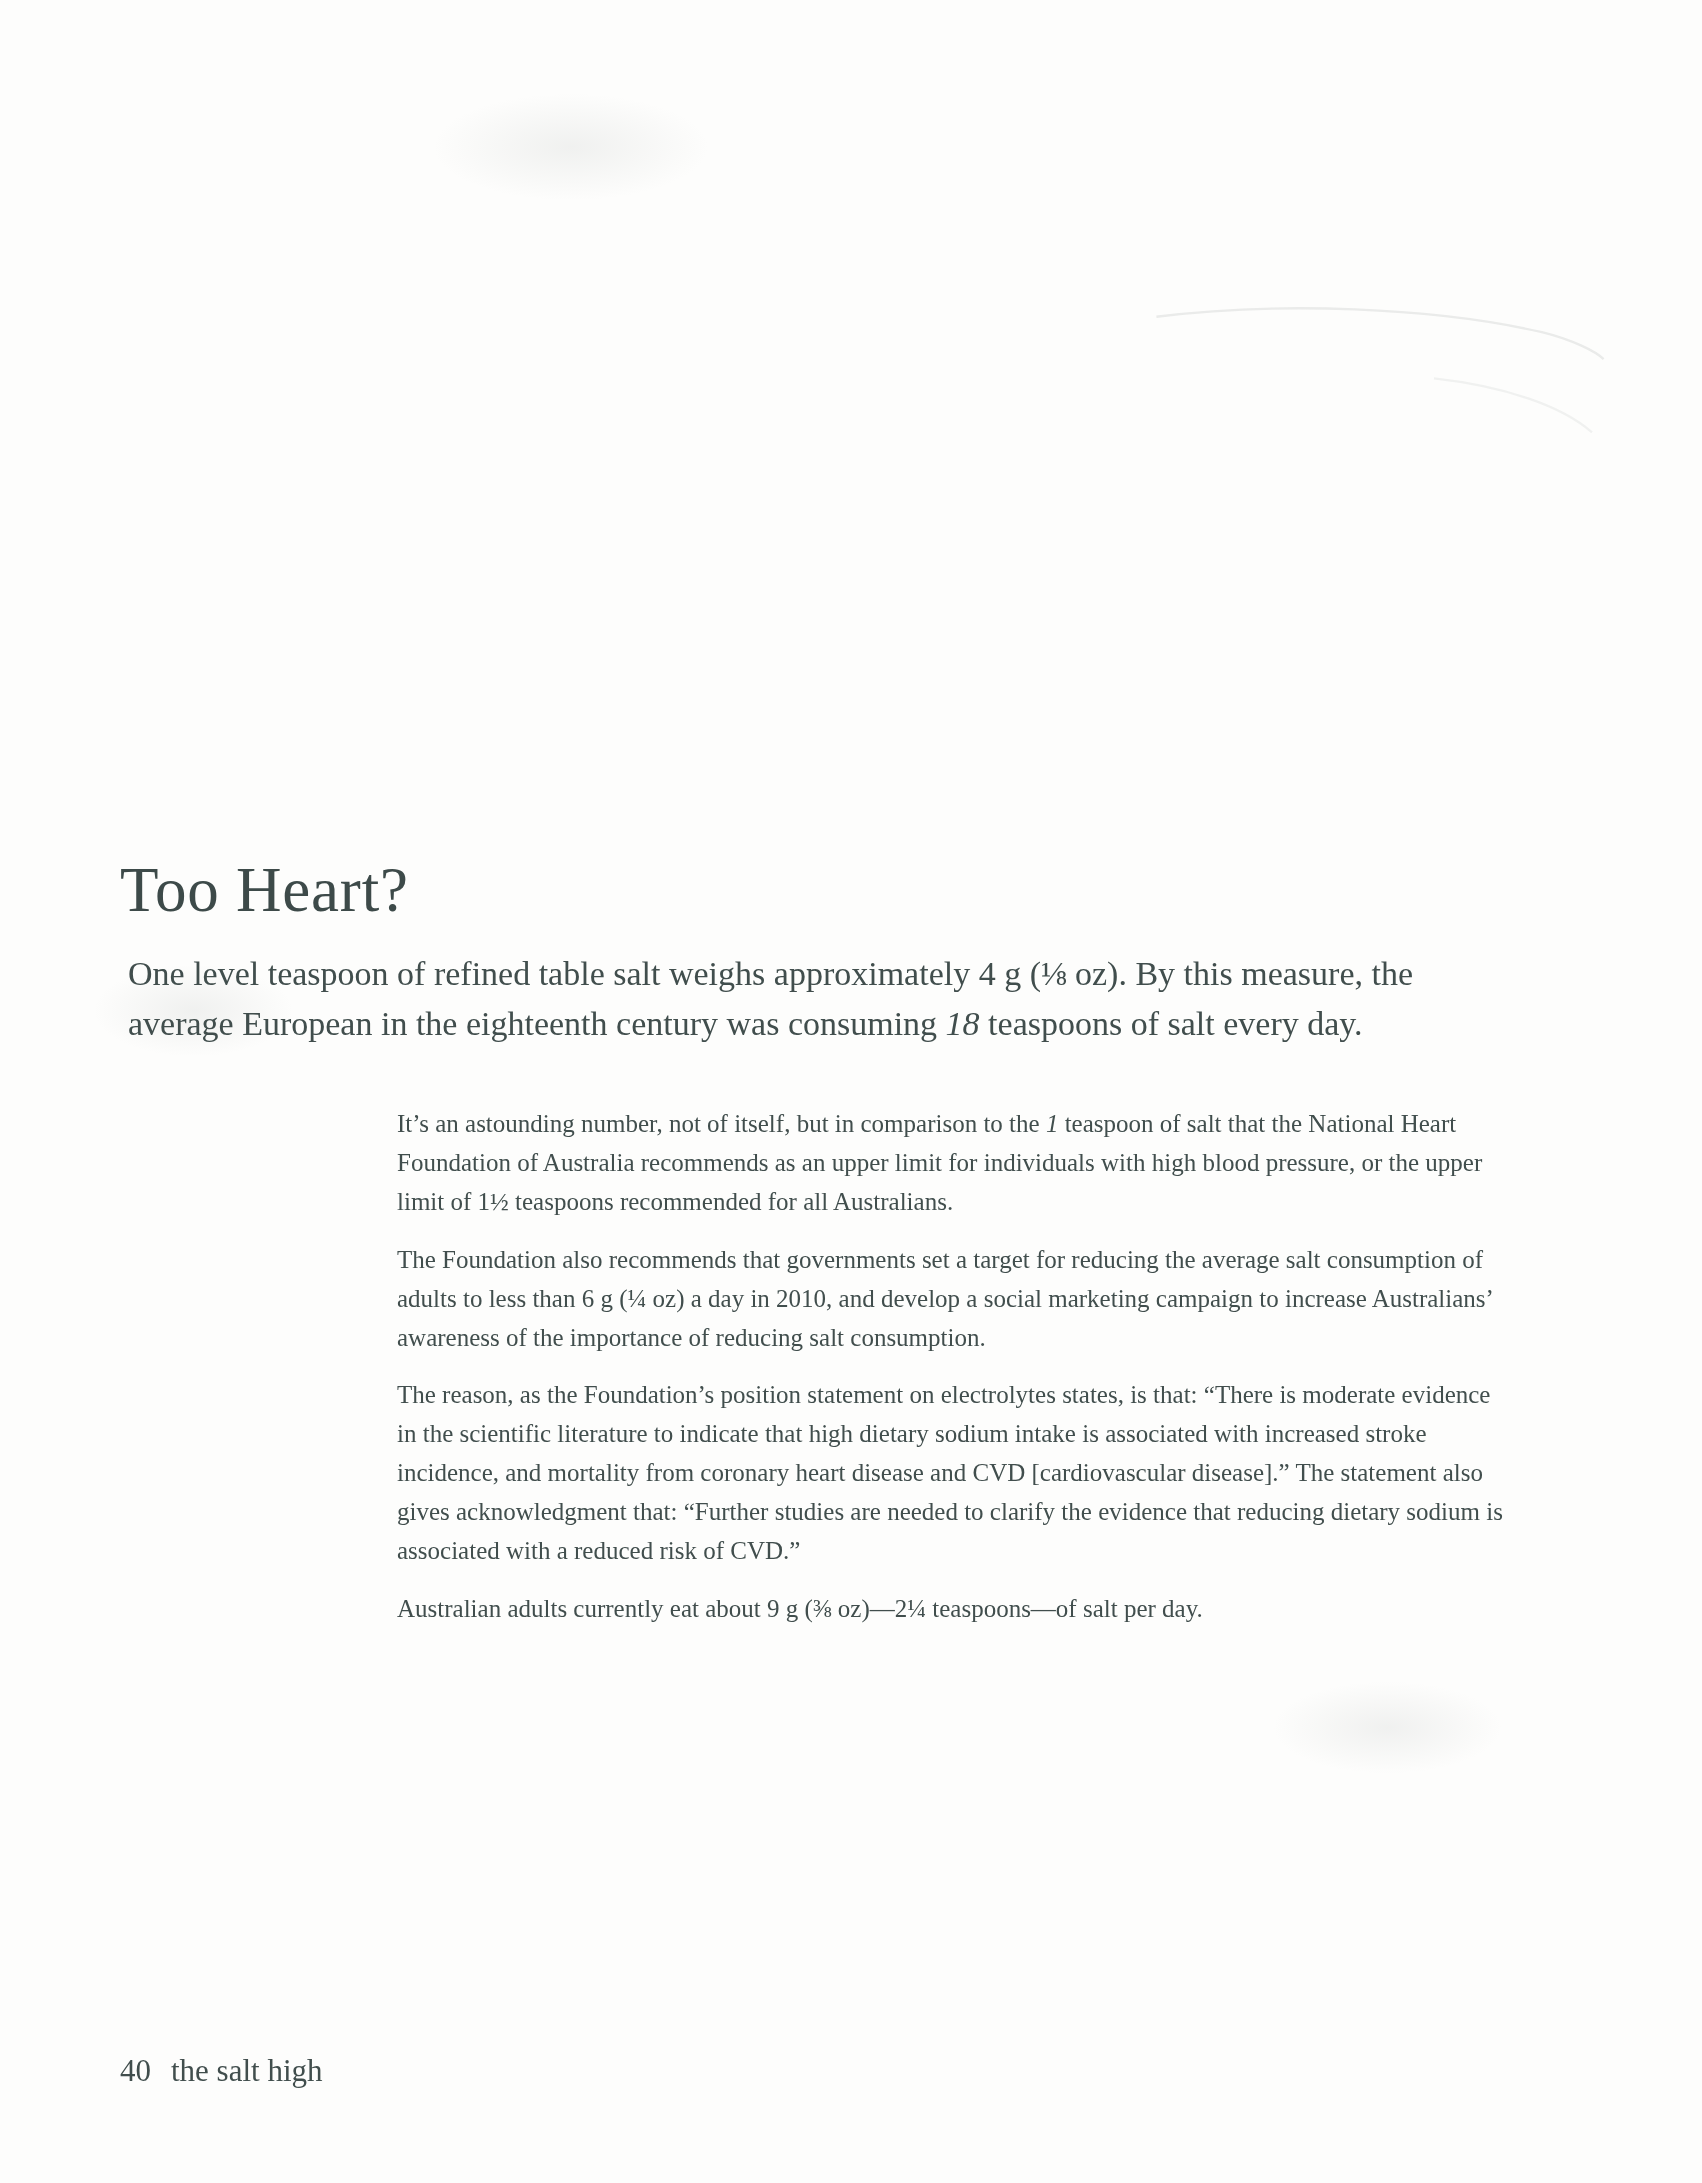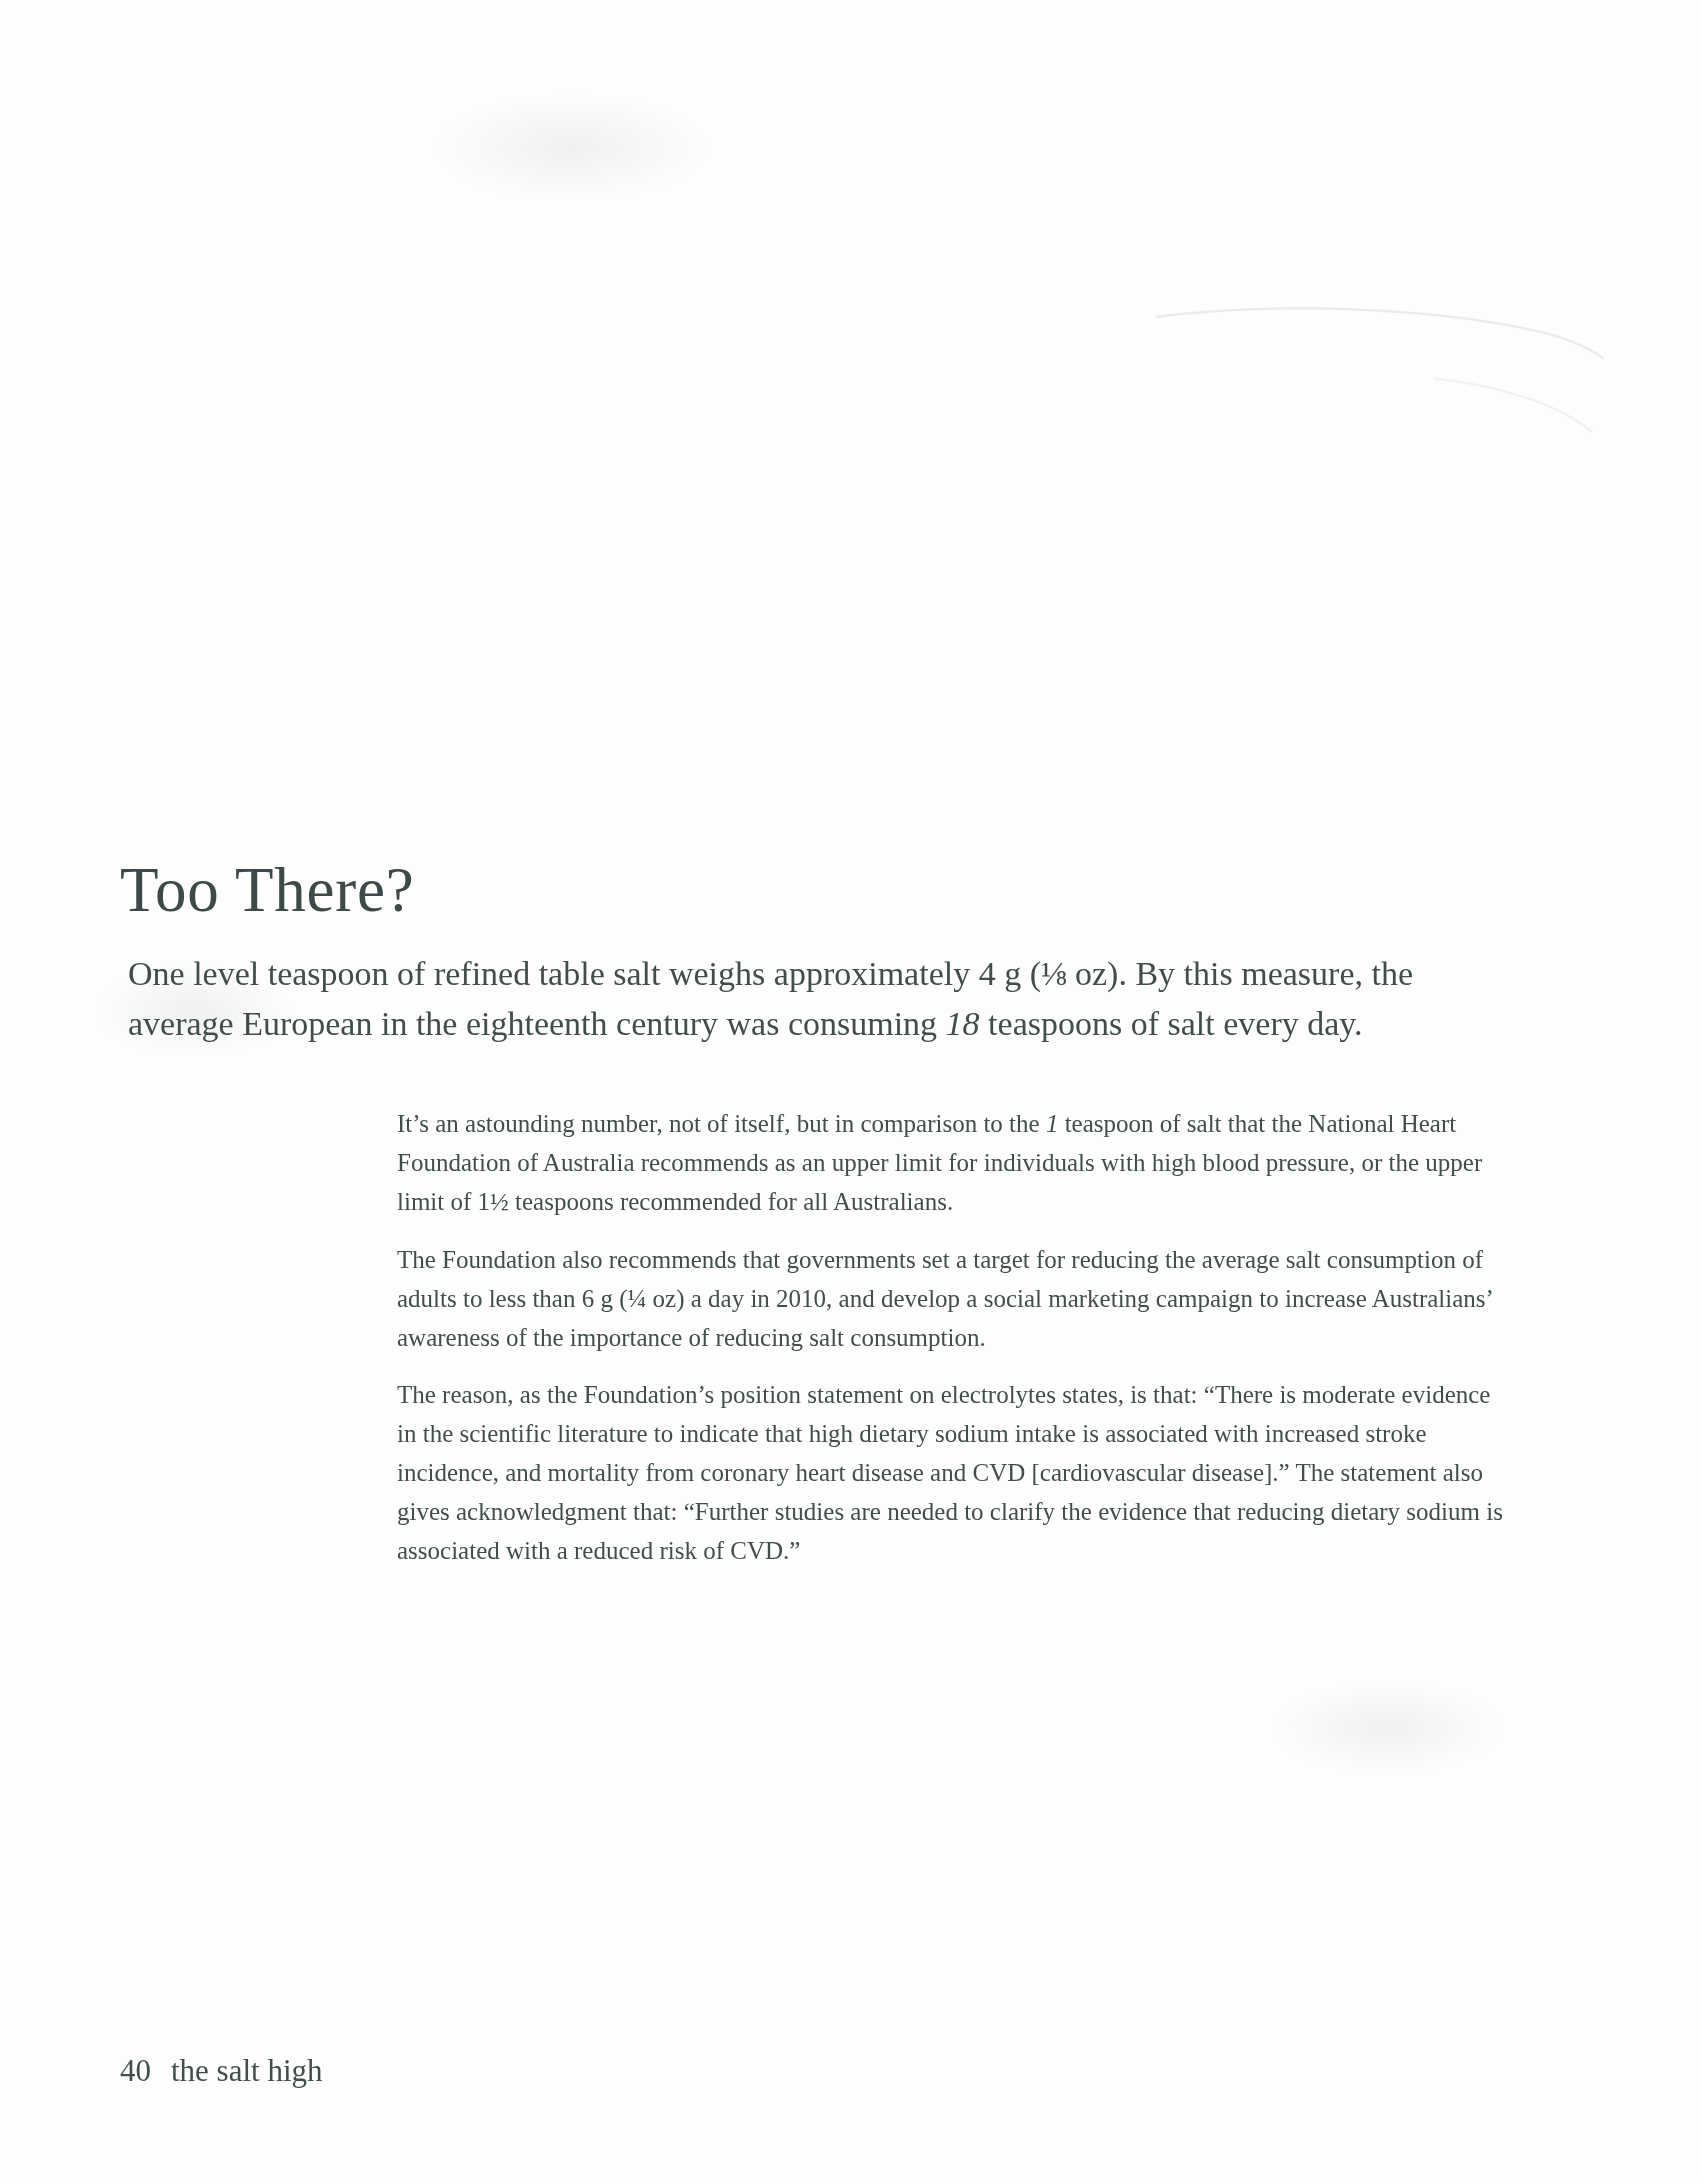--- a/index.html
+++ b/index.html
@@ -83,31 +83,32 @@
 
   <svg class="artifact" style="left:1141px; top:278px;" width="478" height="170" viewBox="0 0 620 220">
     <path d="M20,50 C180,30 380,38 520,70 C560,80 590,95 600,105" fill="none" stroke="#b7bcba" stroke-width="3" opacity="0.5"></path>
     <path d="M380,130 C470,140 545,165 585,200" fill="none" stroke="#c3c8c5" stroke-width="3" opacity="0.4"></path>
   </svg>
   <div class="smudge" style="left:432px; top:93px; width:278px; height:108px;"></div>
   <div class="smudge" style="left:93px; top:964px; width:201px; height:93px;"></div>
   <div class="smudge" style="left:1272px; top:1681px; width:231px; height:93px;"></div>
 
   <div class="content">
-    <h1 class="heading">Too There?</h1>
+    <h1 class="heading">Too Heart?</h1>
     <p class="lede"><span>One level teaspoon of refined table salt weighs approximately 4 g (⅛ oz). By this measure, the average European in the eighteenth century was consuming </span><span class="ital">18</span><span> teaspoons of salt every day.</span></p>
   </div>
 
   <div class="body-block">
     <p class="body-para"><span>It’s an astounding number, not of itself, but in comparison to the </span><span class="ital">1</span><span> teaspoon of salt that the National Heart Foundation of Australia recommends as an upper limit for individuals with high blood pressure, or the upper limit of 1½ teaspoons recommended for all Australians.</span></p>
 
     <p class="body-para">The Foundation also recommends that governments set a target for reducing the average salt consumption of adults to less than 6 g (¼ oz) a day in 2010, and develop a social marketing campaign to increase Australians’ awareness of the importance of reducing salt consumption.</p>
 
     <p class="body-para">The reason, as the Foundation’s position statement on electrolytes states, is that: “There is moderate evidence in the scientific literature to indicate that high dietary sodium intake is associated with increased stroke incidence, and mortality from coronary heart disease and CVD [cardiovascular disease].” The statement also gives acknowledgment that: “Further studies are needed to clarify the evidence that reducing dietary sodium is associated with a reduced risk of CVD.”</p>
 
+    <p class="body-para">Australian adults currently eat about 9 g (⅜ oz)—2¼ teaspoons—of salt per day.</p>
   </div>
 
   <div class="footer">
     <span class="page-num">40</span><span>the salt high</span>
   </div>
 
 </div>
 
 
 </body></html>

